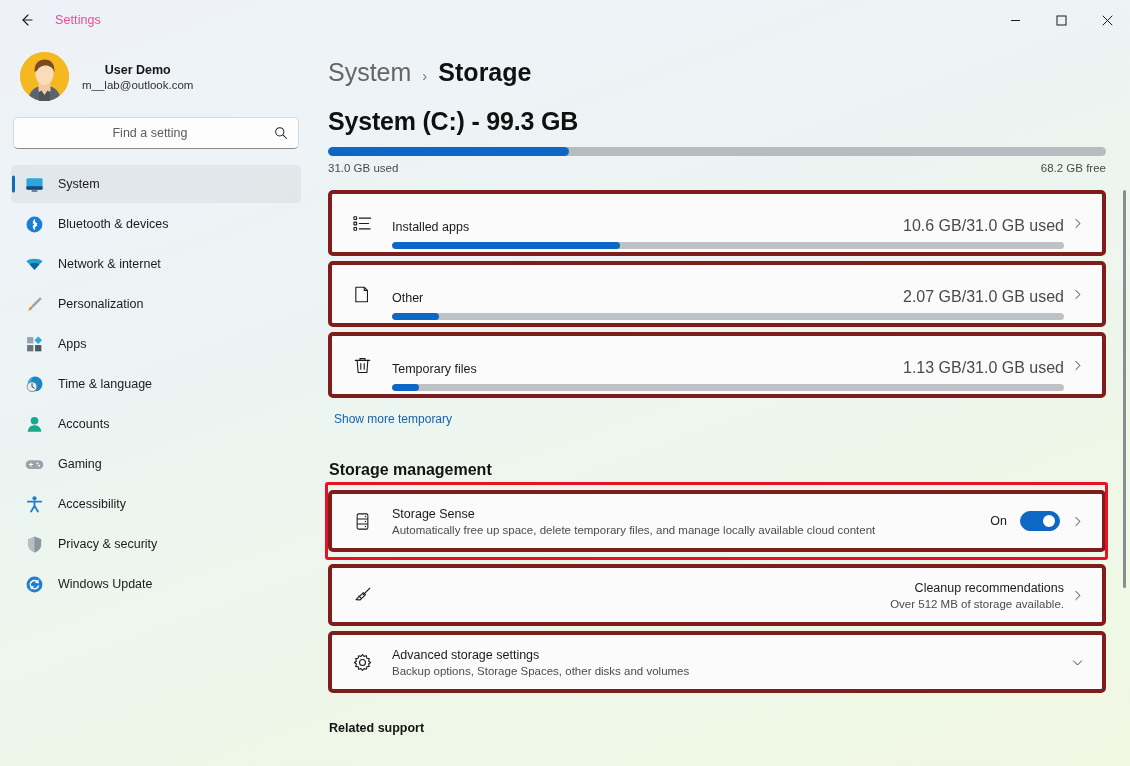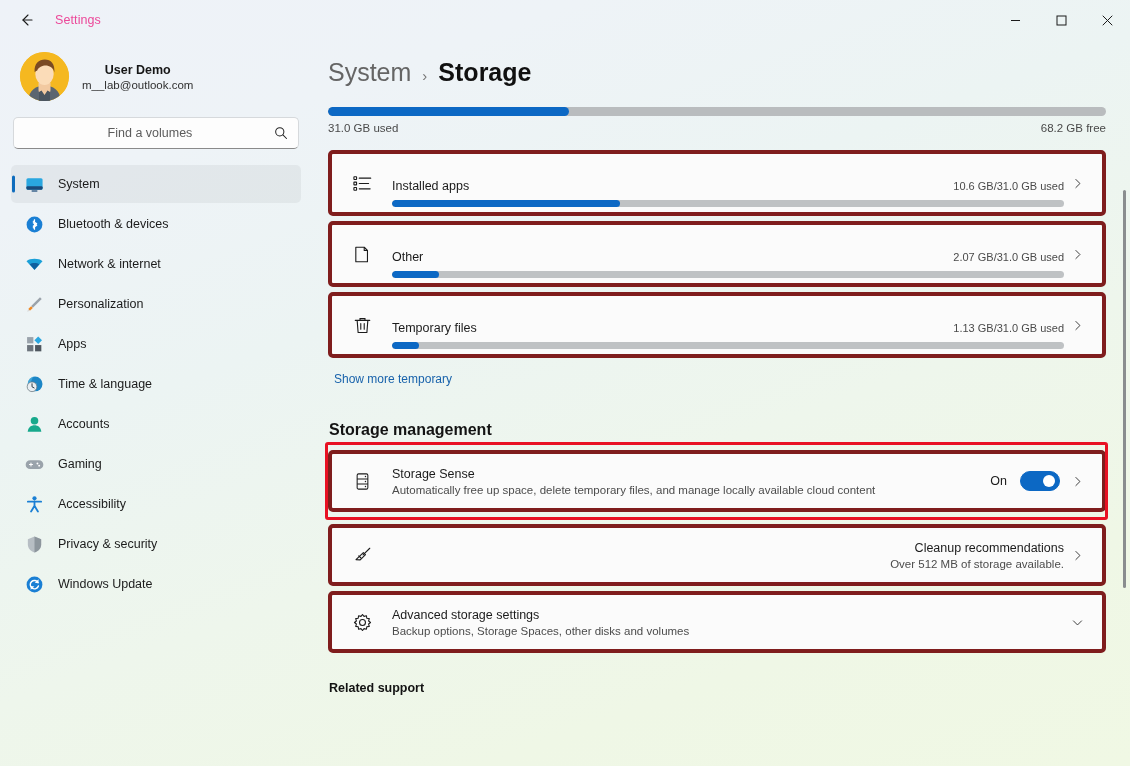--- a/index.html
+++ b/index.html
@@ -121,21 +121,21 @@
     width: 26px; flex: none; display: flex;
     align-items: center; justify-content: center;
     margin-right: 17px; color: #1b1b1b;
   }
   .card-body { flex: 1; min-width: 0; }
   .cat-top {
     display: flex; align-items: baseline; justify-content: space-between;
     margin-bottom: 7px;
   }
   .cat-name { font-size: 12.5px; color: #1b1b1b; }
-  .cat-used { font-size: 11px; color: #4a4a4a; margin-top: 20px; }
+  .cat-used { font-size: 16px; color: #4a4a4a; margin-top: 20px; }
   .catbar { height: 7px; border-radius: 4px; background: #bfc2c4; overflow: hidden; }
   .catbar > i { display: block; height: 100%; background: #0c68c4; border-radius: 4px; }
 
   .mgmt-title { font-size: 12.5px; color: #1b1b1b; }
   .mgmt-sub { font-size: 11.5px; color: #4c4c4c; margin-top: 3px; }
 
   .chev {
     width: 26px; flex: none; display: flex;
     align-items: center; justify-content: center; color: #3a3a3a;
   }
@@ -227,21 +227,21 @@
           <path d="M21.5 38.5 L24.5 43 L27.5 38.5 L30 40 L30 49 L19 49 L19 40 Z" fill="#4a5560"></path>
         </svg>
       </div>
       <div>
         <div class="acct-name">User Demo</div>
         <div class="acct-mail">m__lab@outlook.com</div>
       </div>
     </div>
 
     <div class="searchbox">
-      <span class="search-ph">Find a volumes</span>
+      <span class="search-ph">Find a setting</span>
       <svg width="14" height="14" viewBox="0 0 16 16" fill="none" stroke="#1f1f1f" stroke-width="1.15">
         <circle cx="6.6" cy="6.6" r="4.7"></circle>
           <path d="M10.2 10.2 L14.3 14.3" stroke-linecap="round"></path>
       </svg>
     </div>
 
     <div class="navlist">
 
       <div class="navitem active">
         <span class="navicon">
@@ -367,20 +367,21 @@
   </div>
 
   <div class="main">
 
     <div class="breadcrumb">
       <span class="bc-parent">System</span>
       <span class="bc-sep">›</span>
       <span class="bc-current">Storage</span>
     </div>
 
+    <div class="drive-title">System (C:) - 99.3 GB</div>
     <div class="drivebar">
       <i style="width: 31%;"></i>
     </div>
     <div class="drive-legend">
       <span>31.0 GB used</span>
       <span>68.2 GB free</span>
     </div>
 
     
     <div class="card cat">

